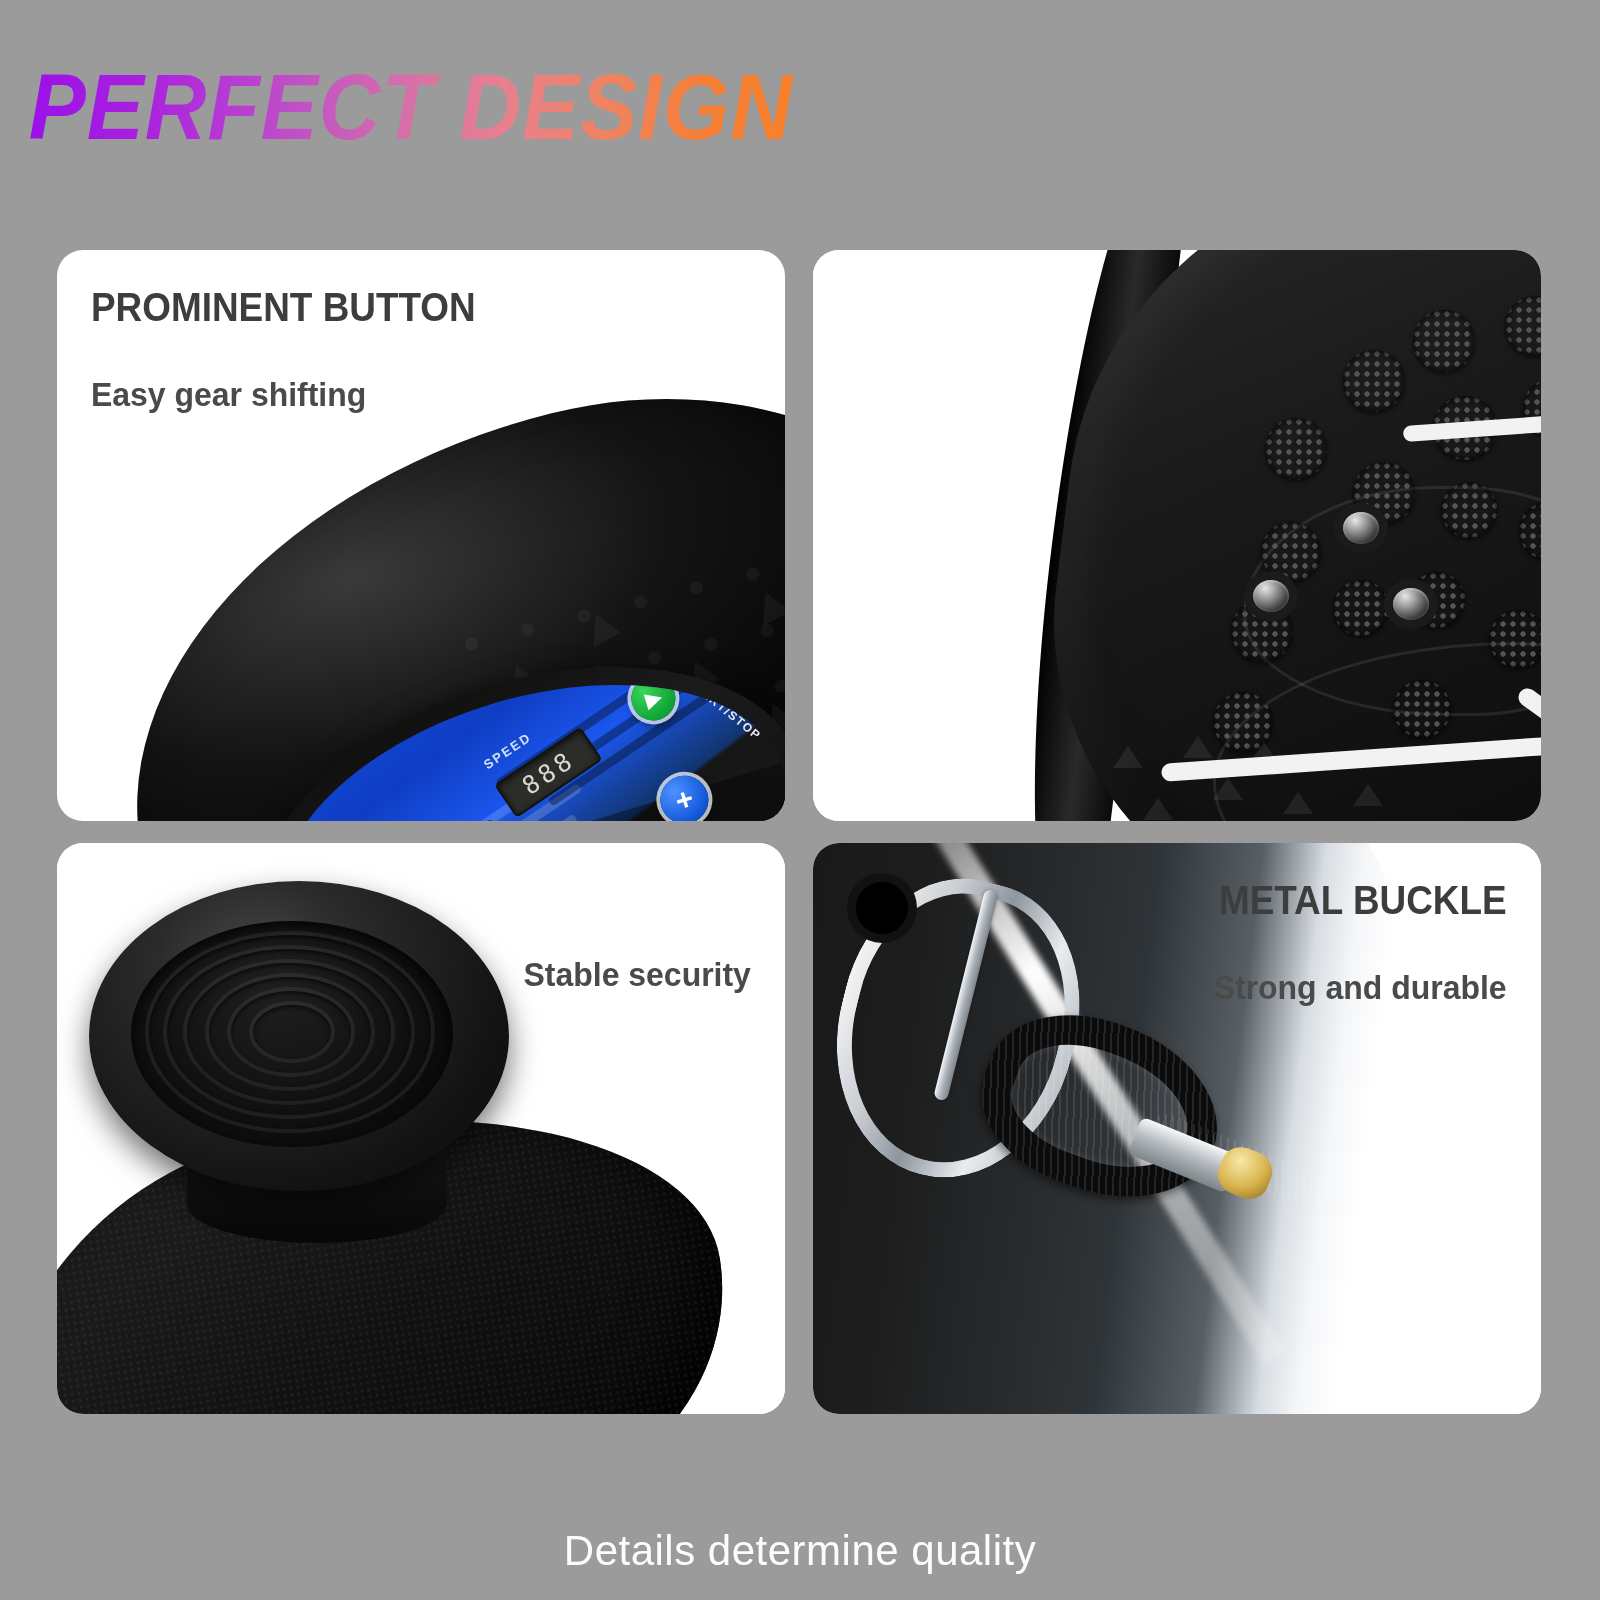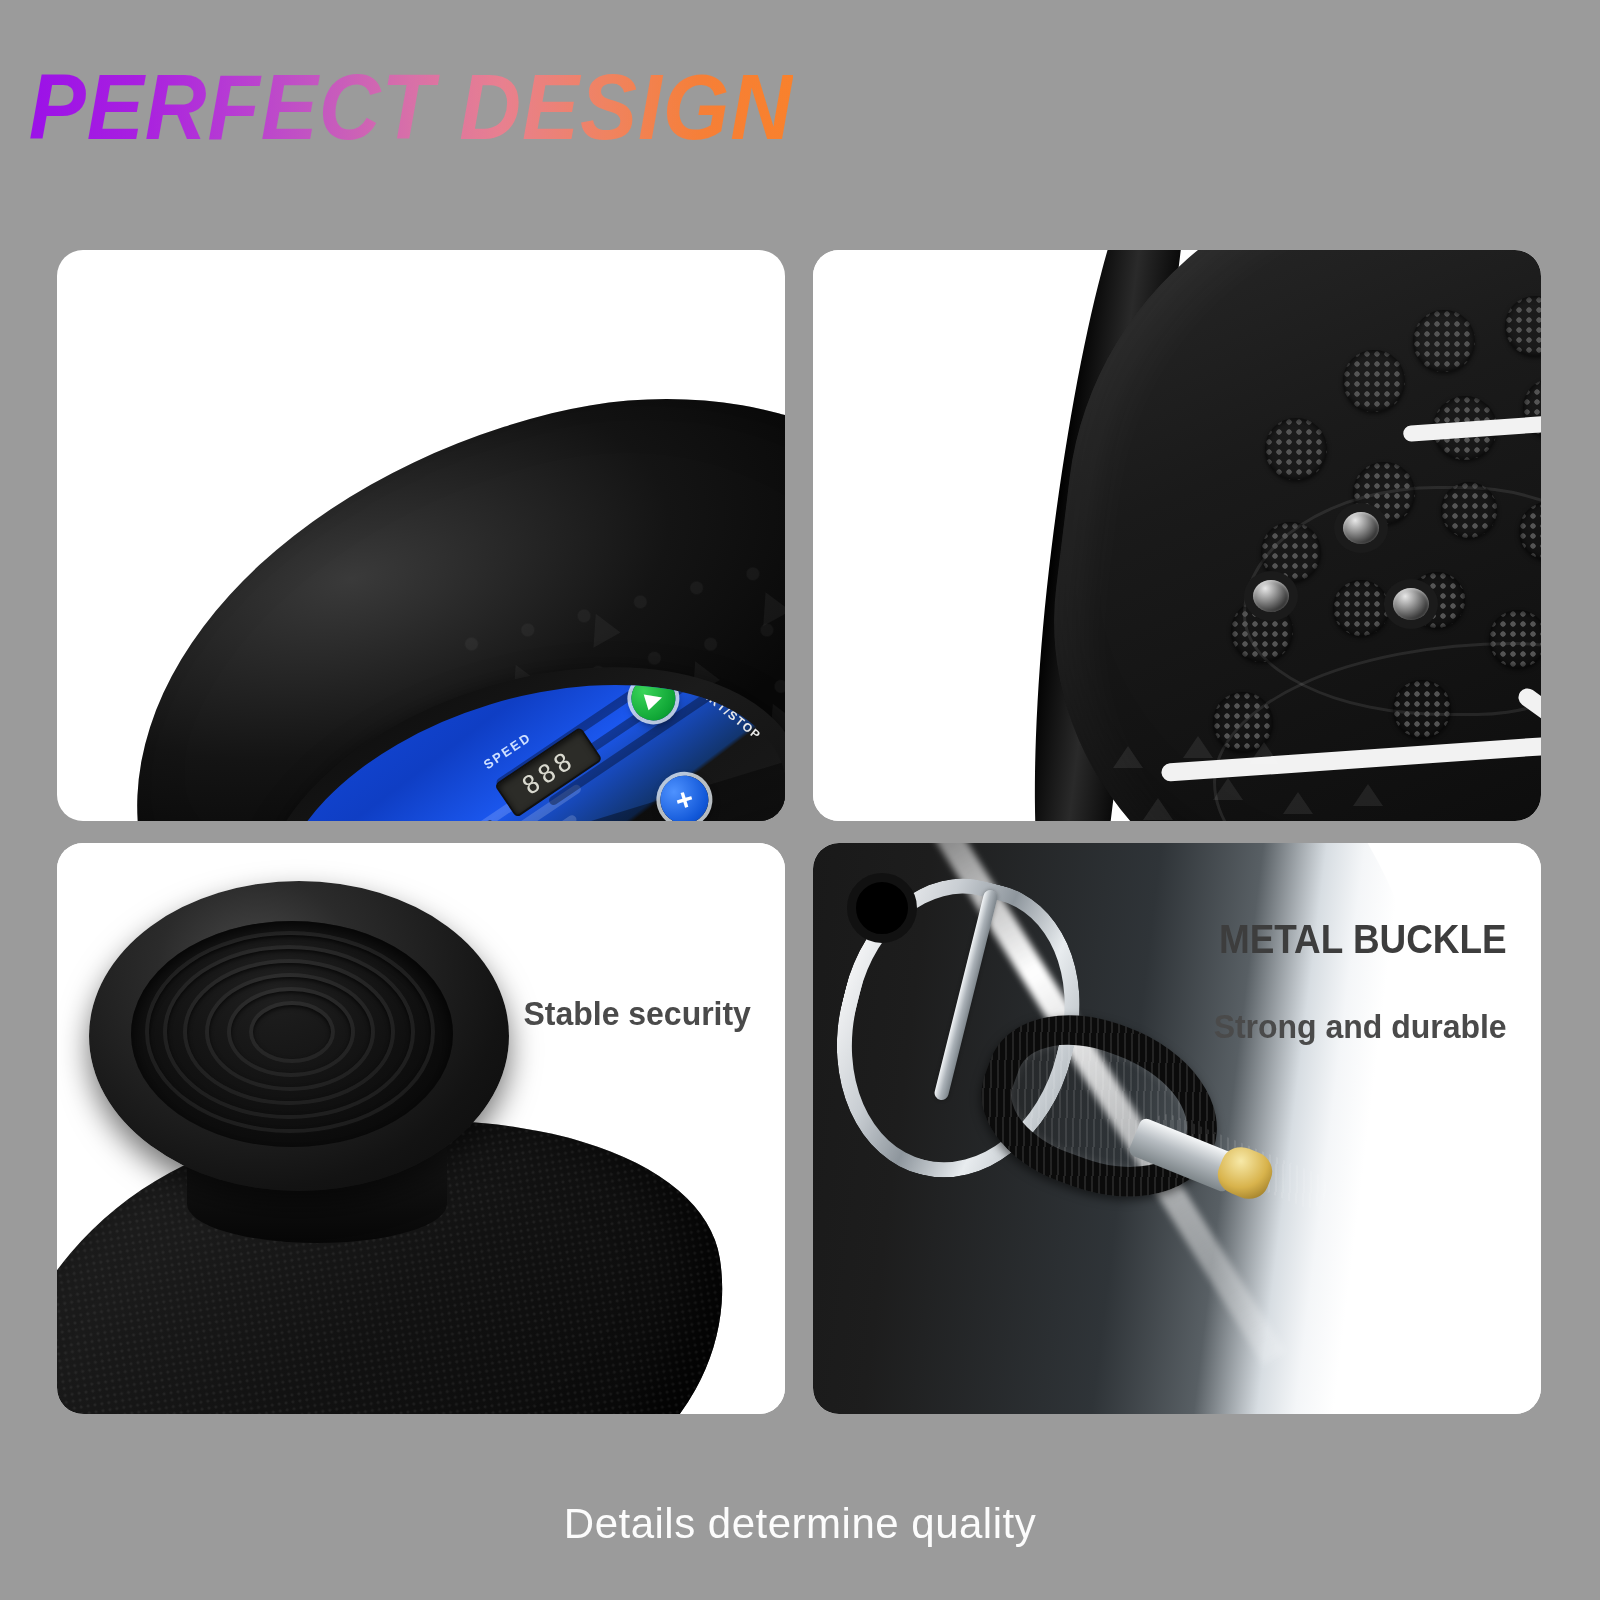--- a/index.html
+++ b/index.html
@@ -46,21 +46,21 @@
   .card {
     position:relative;
     background:#ffffff;
     border-radius:26px;
     overflow:hidden;
   }
 
   
   .card-text { position:absolute; z-index:6; }
   .card-text.tl { left:34px; top:34px; text-align:left; }
-  .card-text.tr { right:34px; top:34px; text-align:right;margin-top:39px; }
+  .card-text.tr { right:34px; top:34px; text-align:right; }
 
   .card-title {
     font-size:41px; font-weight:bold; color:#3d3d3d;
     letter-spacing:0px; transform:scaleX(0.9);
     transform-origin:left center; white-space:nowrap;
   }
   .card-text.tr .card-title { transform-origin:right center; }
 
   .card-sub {
     margin-top:44px;
@@ -317,21 +317,21 @@
   }
   .gold-crimp {
     position:absolute; left:406px; top:306px; width:52px; height:48px;
     background:radial-gradient(circle at 34% 30%, #f7e9a8, #d8b34c 55%, #8a6a1c 100%);
     border-radius:40%;
     transform:rotate(22deg);
   }
 
   
   .footer {
-    position:absolute; left:0; bottom:52px; width:1600px;
+    position:absolute; left:0; bottom:25px; width:1600px;
     text-align:center;
     color:#fcfcfc;
     font-size:42px;
     letter-spacing:.5px;
   }
 </style>
 </head>
 <body>
 
 <div class="header">
@@ -372,20 +372,24 @@
 
           <div class="btn-round btn-green glyph-play" style="left:398px; top:20px; width:44px; height:44px;"></div>
           <div class="btn-label" style="left:440px; top:66px; transform:rotate(56deg);">START/STOP</div>
 
           <div class="btn-round btn-blue glyph-plus" style="left:396px; top:124px; width:48px; height:48px;"></div>
 
         </div>
       </div>
     </div>
 
+    <div class="card-text tl">
+      <div class="card-title">PROMINENT BUTTON</div>
+      <div class="card-sub">Easy gear shifting</div>
+    </div>
   </div>
 
   <div class="card">
     <div class="pedal-photo">
       <div class="pedal-edge"></div>
       <div class="pedal-body"></div>
 
       <div class="pedal-arch" style="left:430px; top:236px; width:390px; height:230px;"></div>
       <div class="pedal-arch" style="left:400px; top:392px; width:500px; height:280px; border-radius:60% 40% 44% 50% / 50% 52% 48% 50%;"></div>
 

